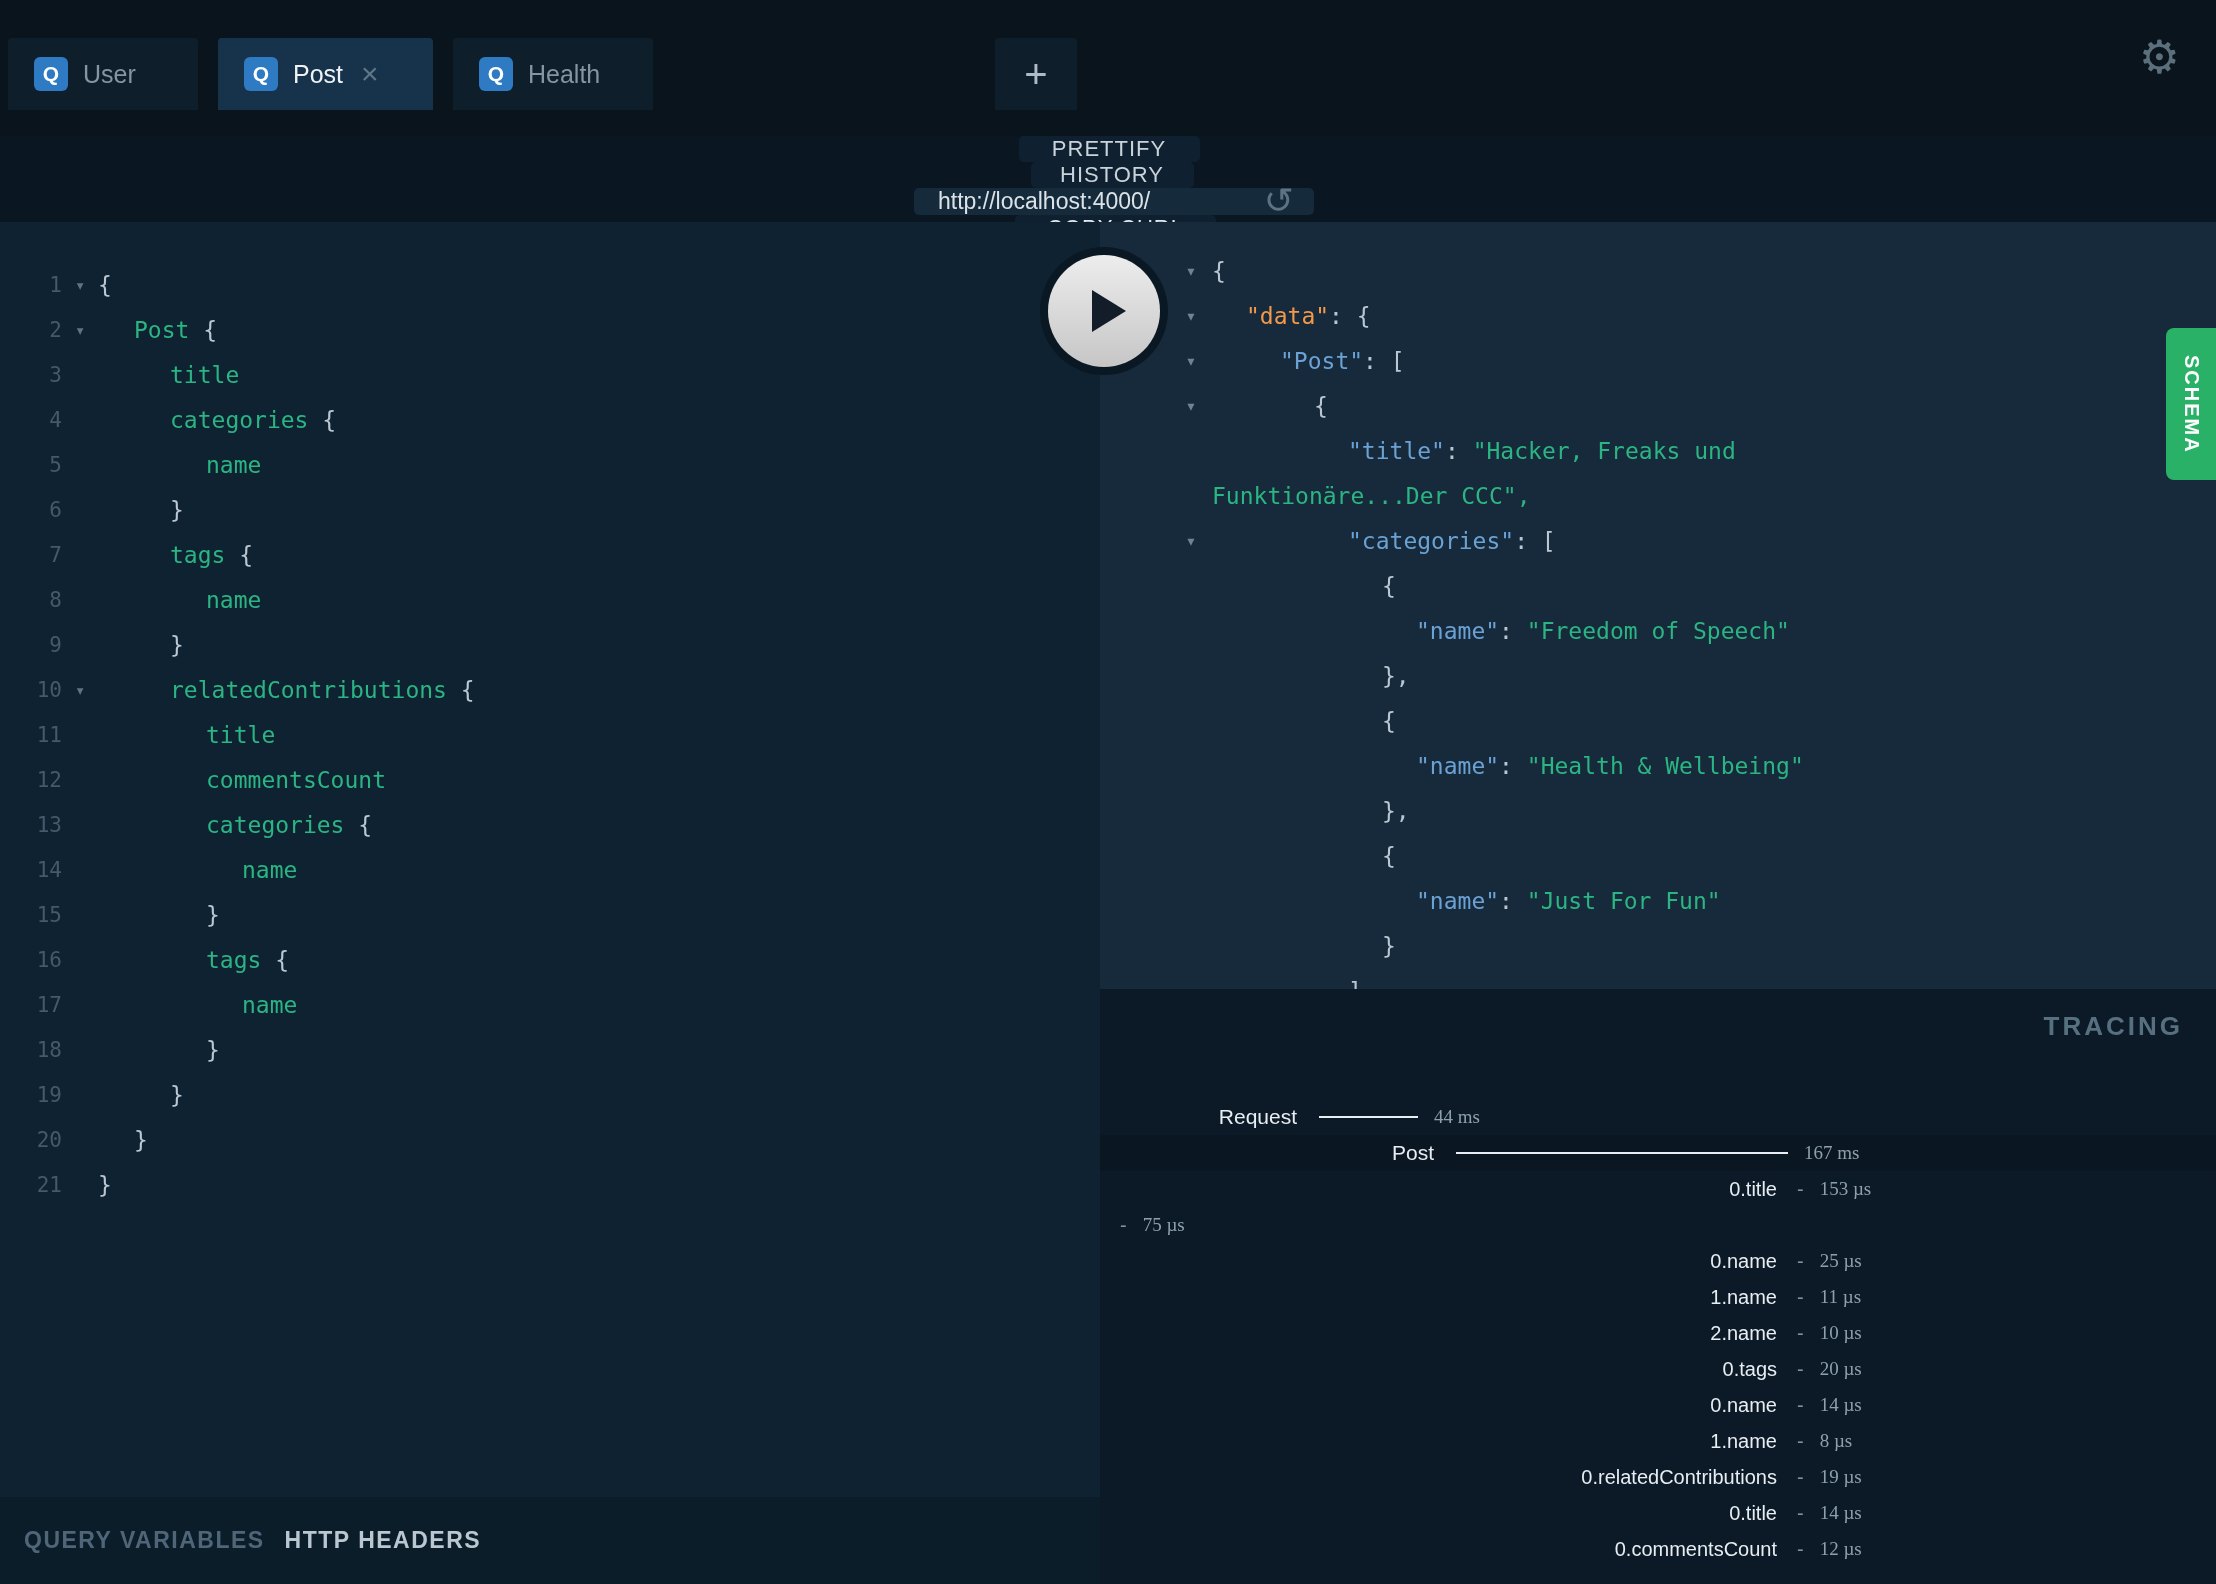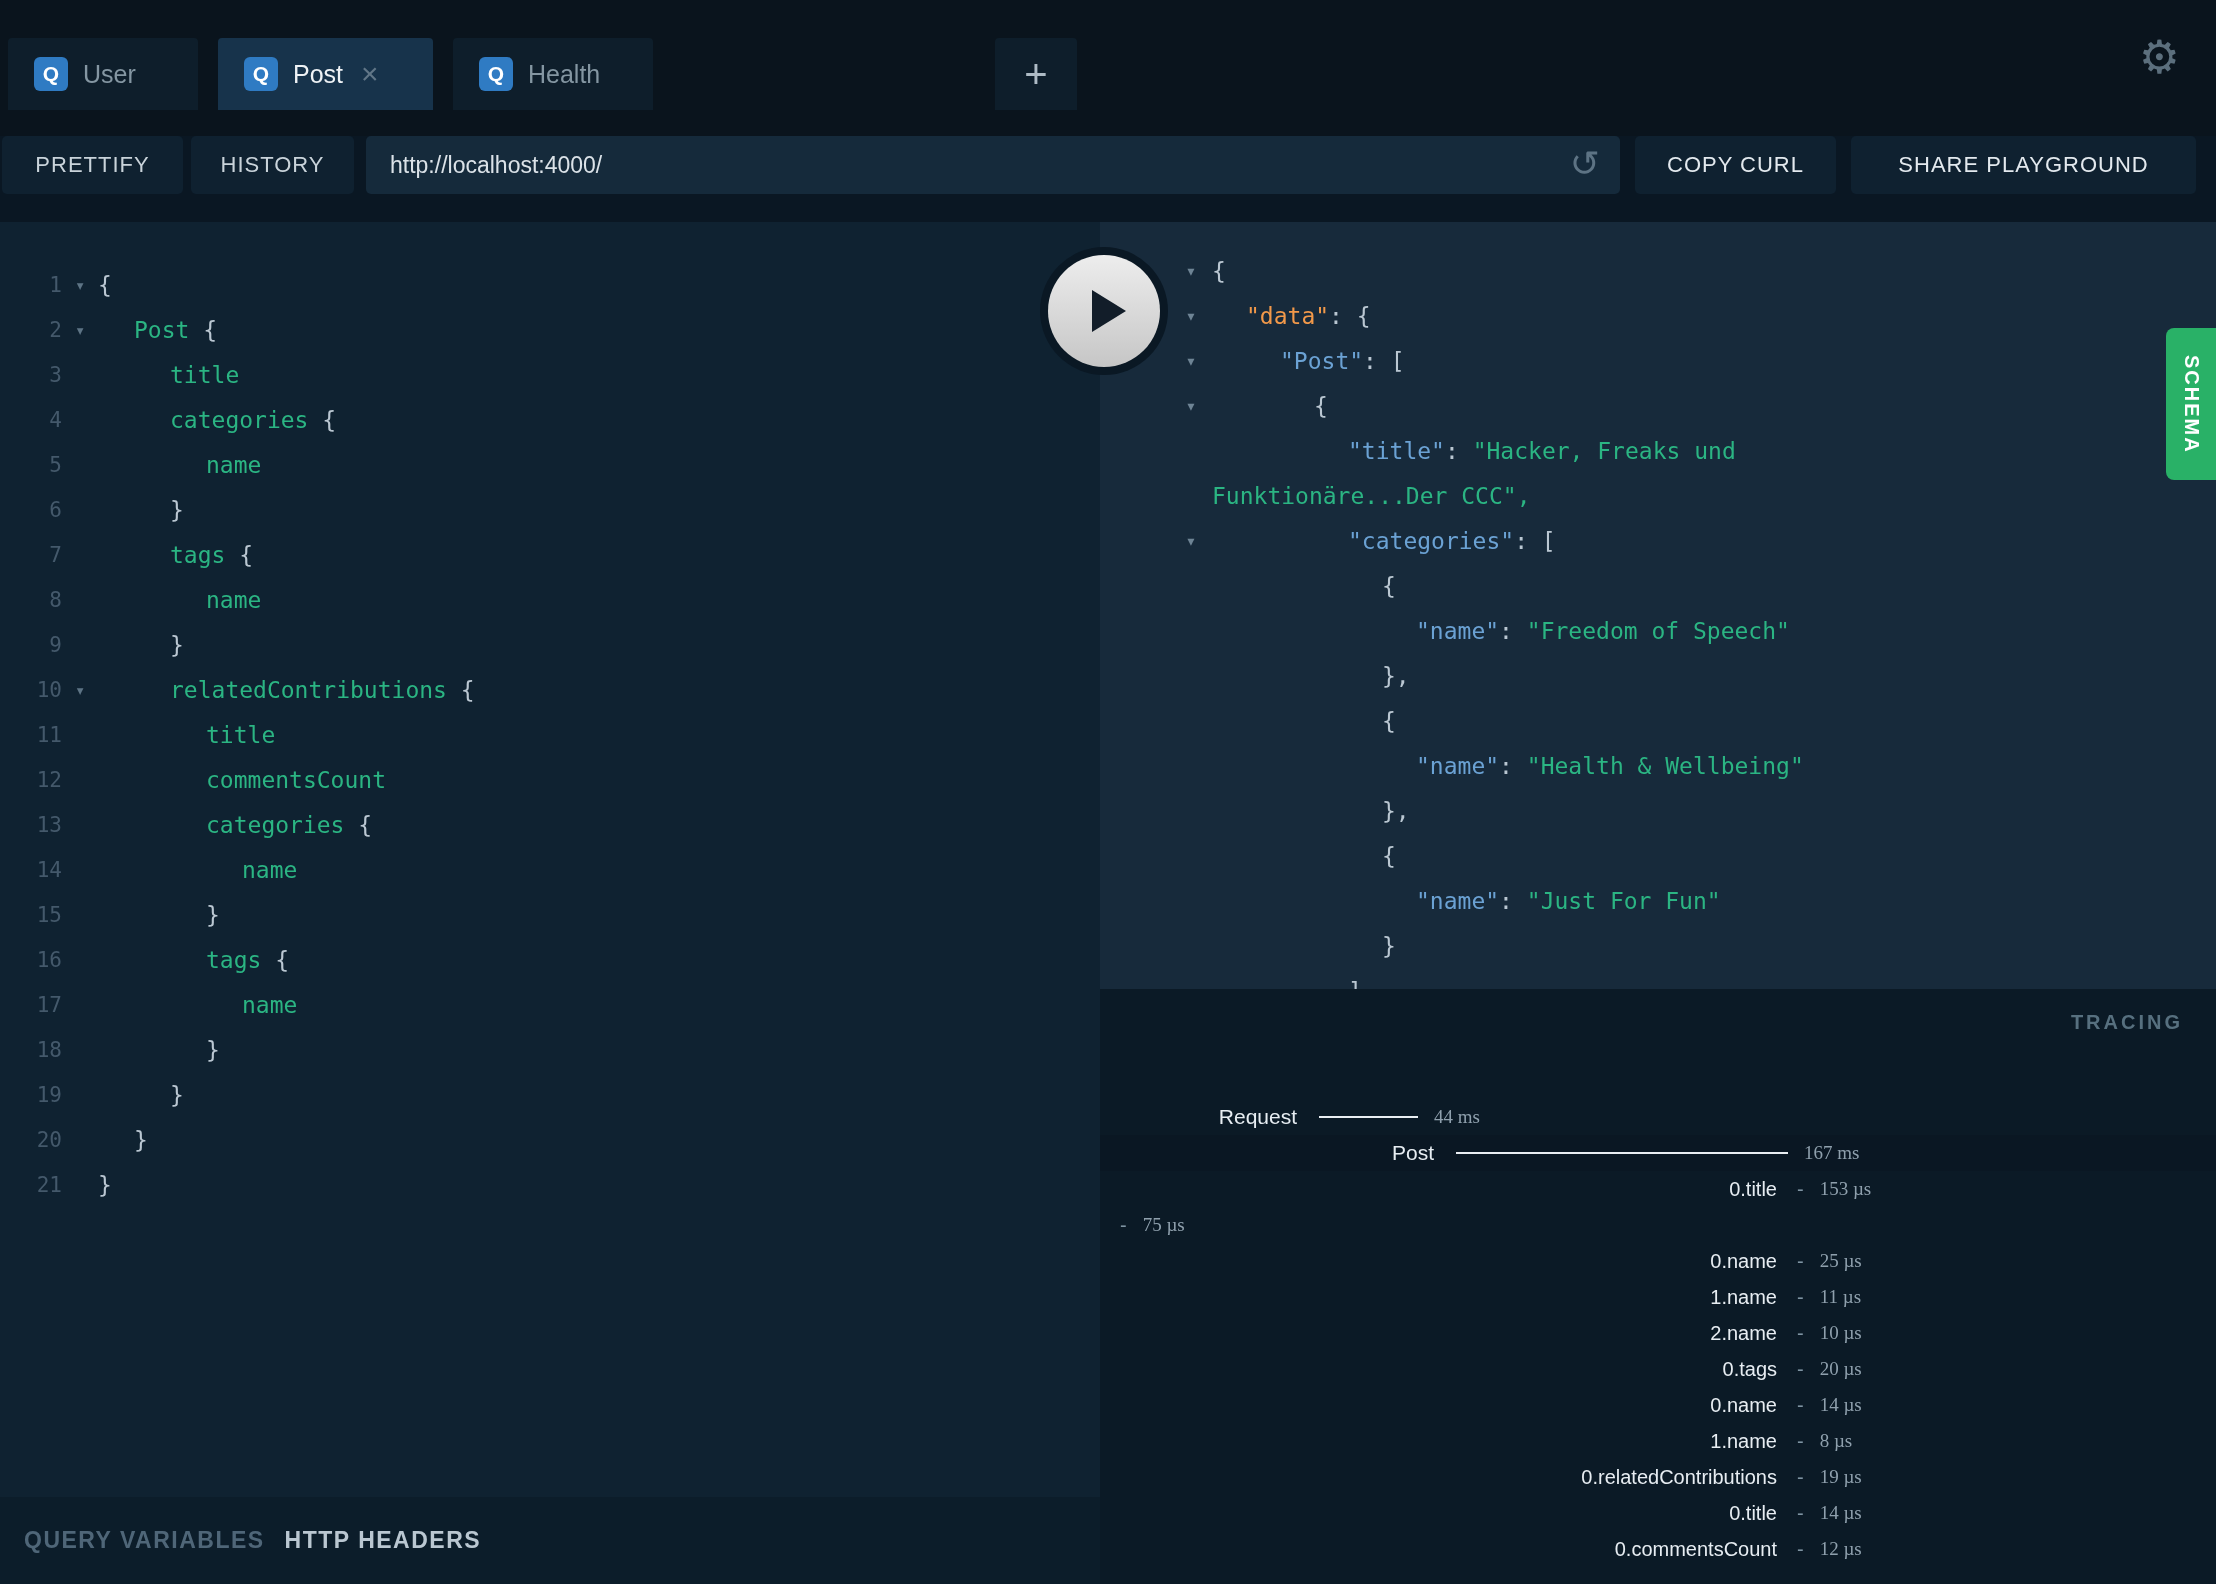--- a/index.html
+++ b/index.html
@@ -21,21 +21,21 @@
     color:#fff;font-weight:bold;font-size:21px;display:flex;align-items:center;
     justify-content:center;margin-right:15px;flex:none;}
   .tab-close{margin-left:18px;color:#617687;font-size:30px;line-height:1;}
   .newtab-btn{position:relative;height:72px;min-width:82px;margin-left:23px;background:#0e1e2b;
     color:#aebbc5;font-size:40px;display:flex;align-items:center;justify-content:center;
     border-radius:4px 4px 0 0;border:none;font-family:inherit;}
   .gear{position:absolute;top:34px;right:36px;font-size:46px;color:#5c6f7d;line-height:1;cursor:pointer;}
 
   
   .toolbar{position:absolute;top:136px;left:0;width:2216px;height:64px;display:flex;
-    align-items:flex-start;background:#0a1723;}
+    align-items:center;background:#0a1723;flex-direction:column;}
   .tbtn{height:58px;border:none;border-radius:5px;background:#0f2130;color:#c9d3da;
     font-family:inherit;font-size:22px;letter-spacing:1px;cursor:pointer;}
   .tbtn.prettify{width:181px;margin-left:2px;}
   .tbtn.history{width:163px;margin-left:8px;}
   .url-wrap{flex:1;position:relative;margin-left:12px;height:58px;}
   .url-input{width:100%;height:100%;background:#152a3b;border:none;border-radius:5px;
     color:#dbe2e8;font-size:23px;padding:0 80px 0 24px;font-family:inherit;}
   .refresh{position:absolute;right:20px;top:50%;transform:translateY(-52%);font-size:36px;
     color:#5d7384;cursor:pointer;line-height:1;}
   .tbtn.copy{width:201px;margin-left:15px;color:#e3e9ee;}
@@ -68,21 +68,21 @@
   .rline{display:flex;align-items:center;height:45px;padding-left:70px;}
   .rcaret{width:42px;text-align:center;color:#6e8495;font-size:18px;flex:none;}
   .rcode{white-space:pre;}
   .tok-key{color:var(--key-blue,#6ba2d4);}
   .tok-key-data{color:var(--data-orange,#f2994a);}
   .tok-string{color:var(--string-green,#2bb583);}
 
   
   .tracing{position:absolute;left:0;top:767px;width:1116px;height:595px;background:#0b1a26;
     overflow:hidden;}
-  .tracing-title{position:absolute;top:22px;right:33px;color:#57707f;font-size:20px;
+  .tracing-title{position:absolute;top:22px;right:33px;color:#57707f;font-size:26px;
     letter-spacing:3px;font-weight:bold;cursor:pointer;}
   .trows{position:absolute;top:110px;left:0;width:100%;}
   .trow{display:flex;align-items:center;height:36px;font-size:20px;}
   .tlabel{flex:none;text-align:right;color:#e7edf2;}
   .trow.request .tlabel{width:197px;font-size:21px;}
   .trow.root .tlabel{width:334px;font-size:21px;}
   .trow.field .tlabel{width:677px;}
   .tbar{height:2px;background:#e9eef2;margin-left:22px;flex:none;}
   .trow.request .tbar{width:99px;}
   .trow.root .tbar{width:332px;}

